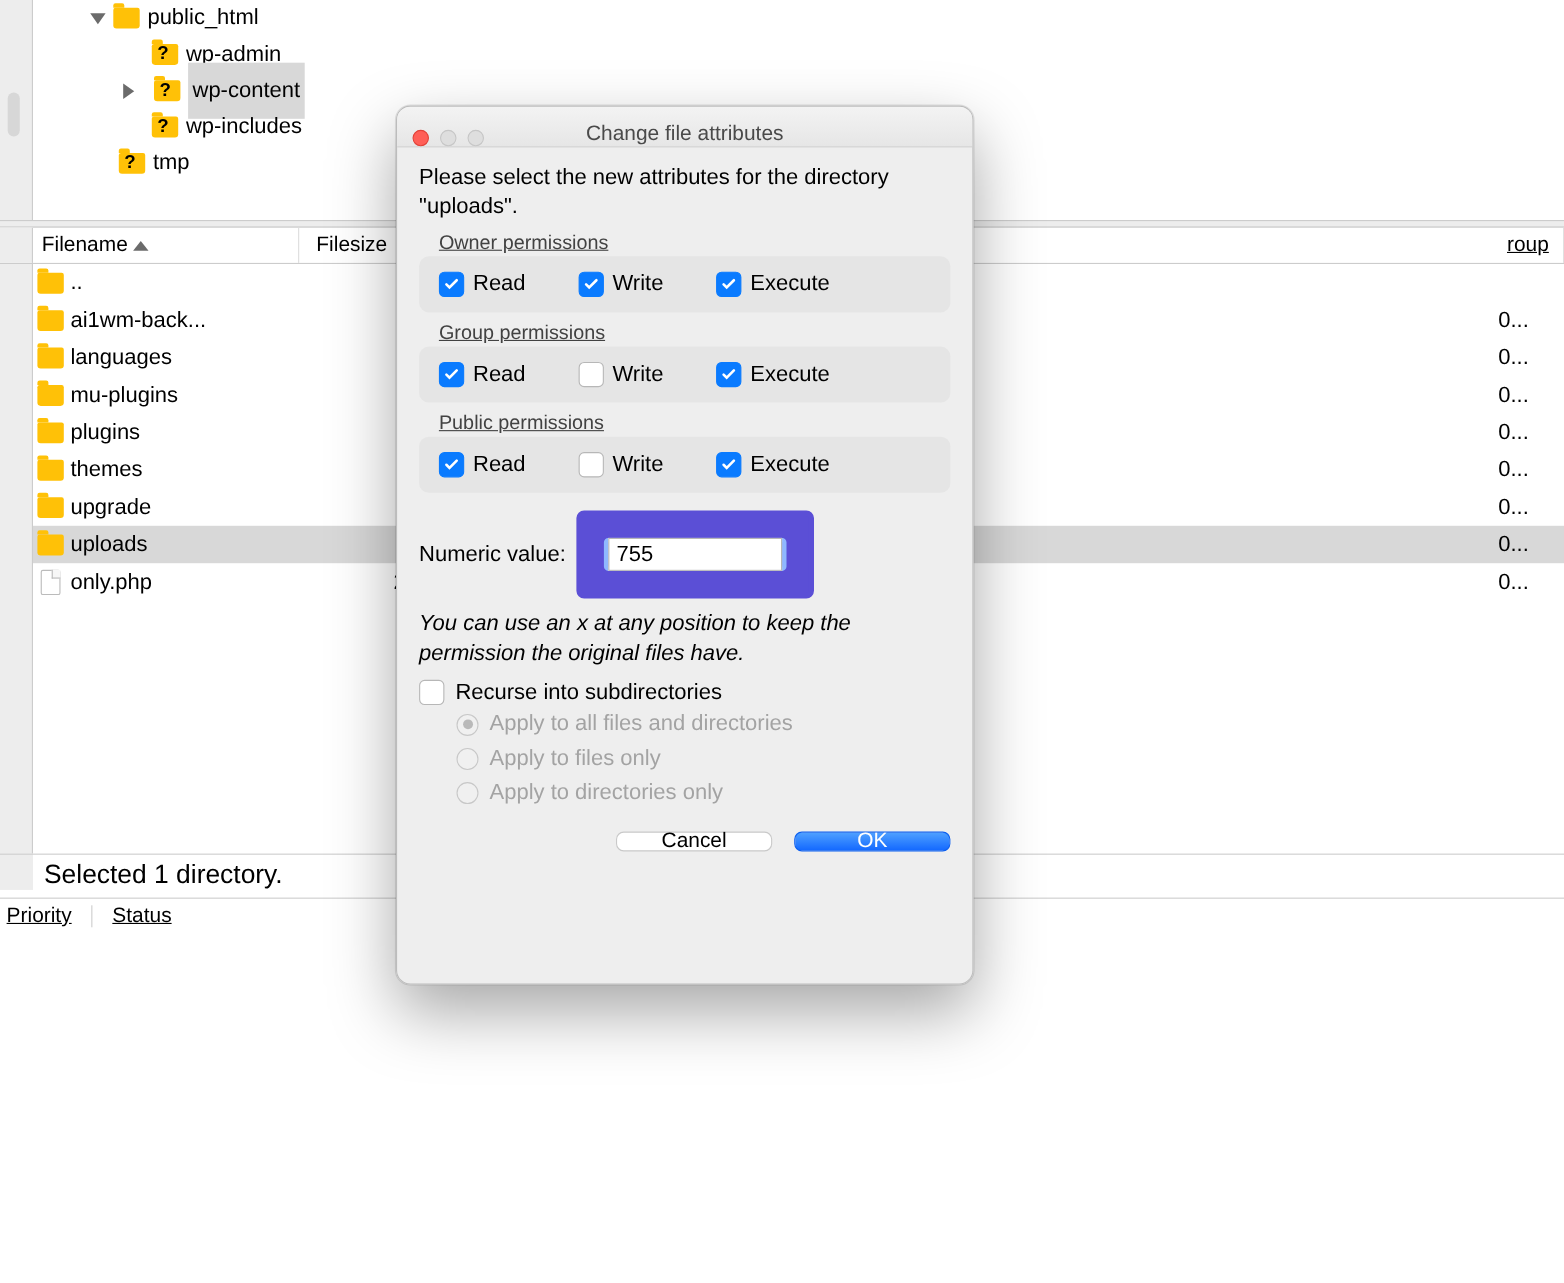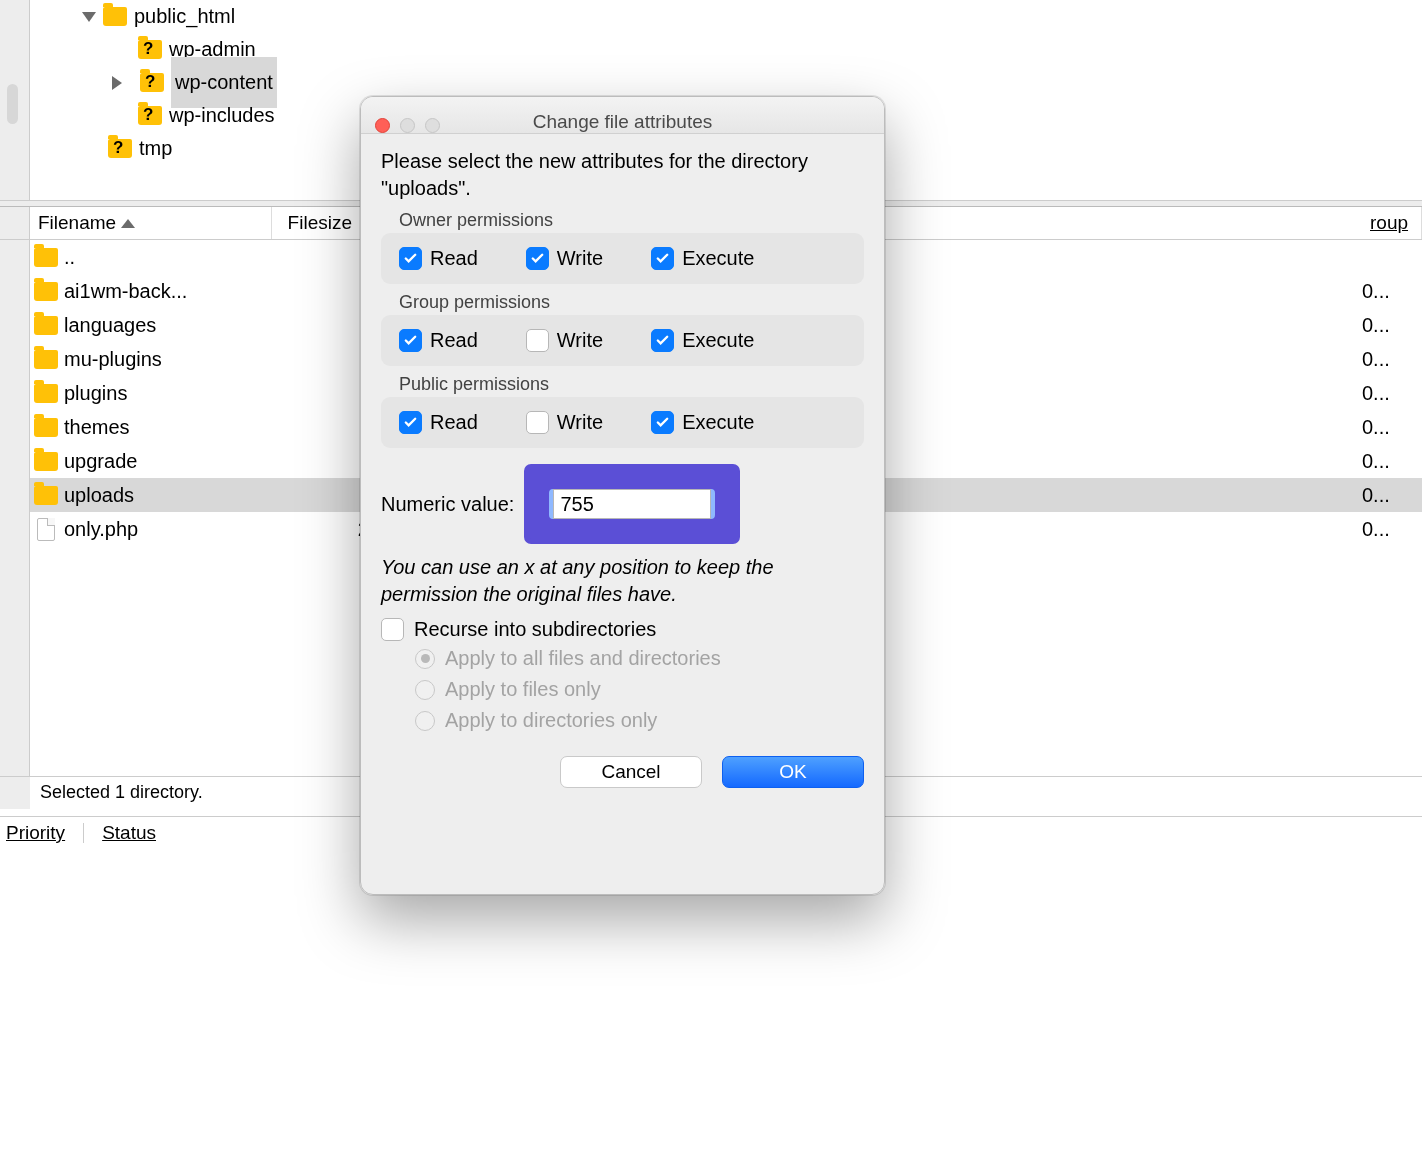--- a/index.html
+++ b/index.html
@@ -28,54 +28,54 @@
   .list{position:absolute;left:30px;top:240px;width:1392px;}
   .row{display:flex;align-items:center;height:34px;}
   .row.sel{background:#d8d8d8;}
   .row .ic{width:32px;display:flex;justify-content:center;}
   .row .nm{width:238px;padding-left:2px;}
   .row .sz{width:90px;text-align:right;padding-right:10px;}
   .row .gp{margin-left:auto;width:60px;}
   .file-ic{width:18px;height:23px;background:#fff;border:1px solid #bbb;border-radius:2px;position:relative;}
   .file-ic:before{content:"";position:absolute;top:-1px;right:-1px;width:7px;height:7px;background:#f7f7f7;border-left:1px solid #bbb;border-bottom:1px solid #bbb;}
   .leftbar{position:absolute;left:0;top:207px;width:30px;height:569px;background:#ededed;border-right:1px solid #ccc;}
-  .status{position:absolute;left:30px;top:776px;width:1392px;height:33px;border-top:1px solid #ccc;background:#fff;padding:5px 10px;font-size:18px;}
+  .status{position:absolute;left:30px;top:776px;width:1392px;height:33px;border-top:1px solid #ccc;background:#fff;padding:5px 10px;font-size:24px;}
   .split2{position:absolute;left:0;top:776px;width:30px;height:33px;background:#ededed;border-top:1px solid #ccc;}
   .bottombar{position:absolute;left:0;top:816px;width:1422px;height:33px;background:#fff;border-top:1px solid #ccc;display:flex;align-items:center;padding:0 6px;gap:18px;font-size:19px;text-decoration:underline;}
   .bottombar .sep{width:1px;height:20px;background:#ccc;}
   .dialog-shadow{position:absolute;left:360px;top:96px;width:525px;height:799px;border-radius:13px;box-shadow:0 25px 60px rgba(0,0,0,.35),0 0 0 1px rgba(0,0,0,.1);background:#eee;}
   .dialog{position:absolute;left:360px;top:96px;width:525px;height:799px;border-radius:13px;overflow:hidden;background:#eeeeee;border:1px solid #bcbcbc;}
   .titlebar{height:37px;background:linear-gradient(#f3f3f3,#e6e6e6);border-bottom:1px solid #d0d0d0;display:flex;align-items:flex-end;position:relative;}
   .traffic{display:flex;gap:10px;margin-left:14px;}
   .tl{width:15px;height:15px;border-radius:50%;}
   .tl.red{background:#ff5f57;border:1px solid #e24238;}
   .tl.g{background:#dedede;border:1px solid #c6c6c6;}
   .title{position:absolute;left:0;right:0;text-align:center;font-size:19px;color:#4a4a4a;}
   .body{padding:14px 20px 18px;}
   .intro{font-size:20px;line-height:1.35;margin-bottom:8px;}
-  .perm-label{font-size:18px;color:#424242;margin:8px 0 2px 18px;}
+  .perm-label{font-size:18px;color:#424242;margin:8px 0 2px 18px;text-decoration:underline;}
   .perm-box{background:#e5e5e5;border-radius:9px;padding:14px 18px;display:flex;gap:48px;align-items:center;margin-bottom:4px;}
   .cb-wrap{display:flex;align-items:center;gap:8px;}
   .cb{width:23px;height:23px;border-radius:5px;display:flex;align-items:center;justify-content:center;flex-shrink:0;}
   .cb.on{background:#0a7bff;border:1px solid #0a7bff;}
   .cb.off{background:#fff;border:1px solid #b7b7b7;}
   .cb.on svg{width:15px;height:15px;}
   .numrow{display:flex;align-items:center;gap:10px;margin:16px 0 10px;}
   .numlabel{font-size:20px;}
   .num-hl{border:5px solid #5b4fd6;border-radius:7px;padding:20px;background:#5b4fd6;}
   .num-hl2{border:4px solid #8fb8ff;border-radius:4px;}
   .num-input{width:158px;height:30px;font-size:20px;padding:2px 6px;border:1px solid #b7b7b7;background:#fff;outline:none;}
   .hint{font-size:20px;line-height:1.35;margin-bottom:10px;font-style:italic;}
   .recrow{display:flex;align-items:center;gap:10px;margin-bottom:6px;}
   .radios{margin-left:34px;display:flex;flex-direction:column;gap:8px;}
   .rrow{display:flex;align-items:center;gap:10px;color:#a3a3a3;font-size:20px;}
   .radio{width:20px;height:20px;border-radius:50%;border:1px solid #c8c8c8;background:#f0f0f0;display:flex;align-items:center;justify-content:center;flex-shrink:0;}
   .radio.sel:after{content:"";width:9px;height:9px;border-radius:50%;background:#b9b9b9;}
   .btns{display:flex;gap:20px;justify-content:flex-end;margin-top:24px;}
-  .btn{width:142px;height:32px;border-radius:7px;font-size:19px;display:flex;align-items:center;justify-content:center;cursor:pointer;}
+  .btn{width:142px;height:18px;border-radius:7px;font-size:19px;display:flex;align-items:center;justify-content:center;cursor:pointer;}
   .btn.cancel{background:#fff;border:1px solid #c9c9c9;}
   .btn.ok{background:linear-gradient(#4ea0ff,#1469ff);color:#fff;border:1px solid #0d60f0;}
   .handle{position:absolute;left:7px;top:84px;width:11px;height:40px;background:#d7d7d7;border-radius:6px;}
 </style>
 </head>
 <body>
 
 <div class="bg-cols">
     <div class="left"></div>
     <div class="right"></div>

